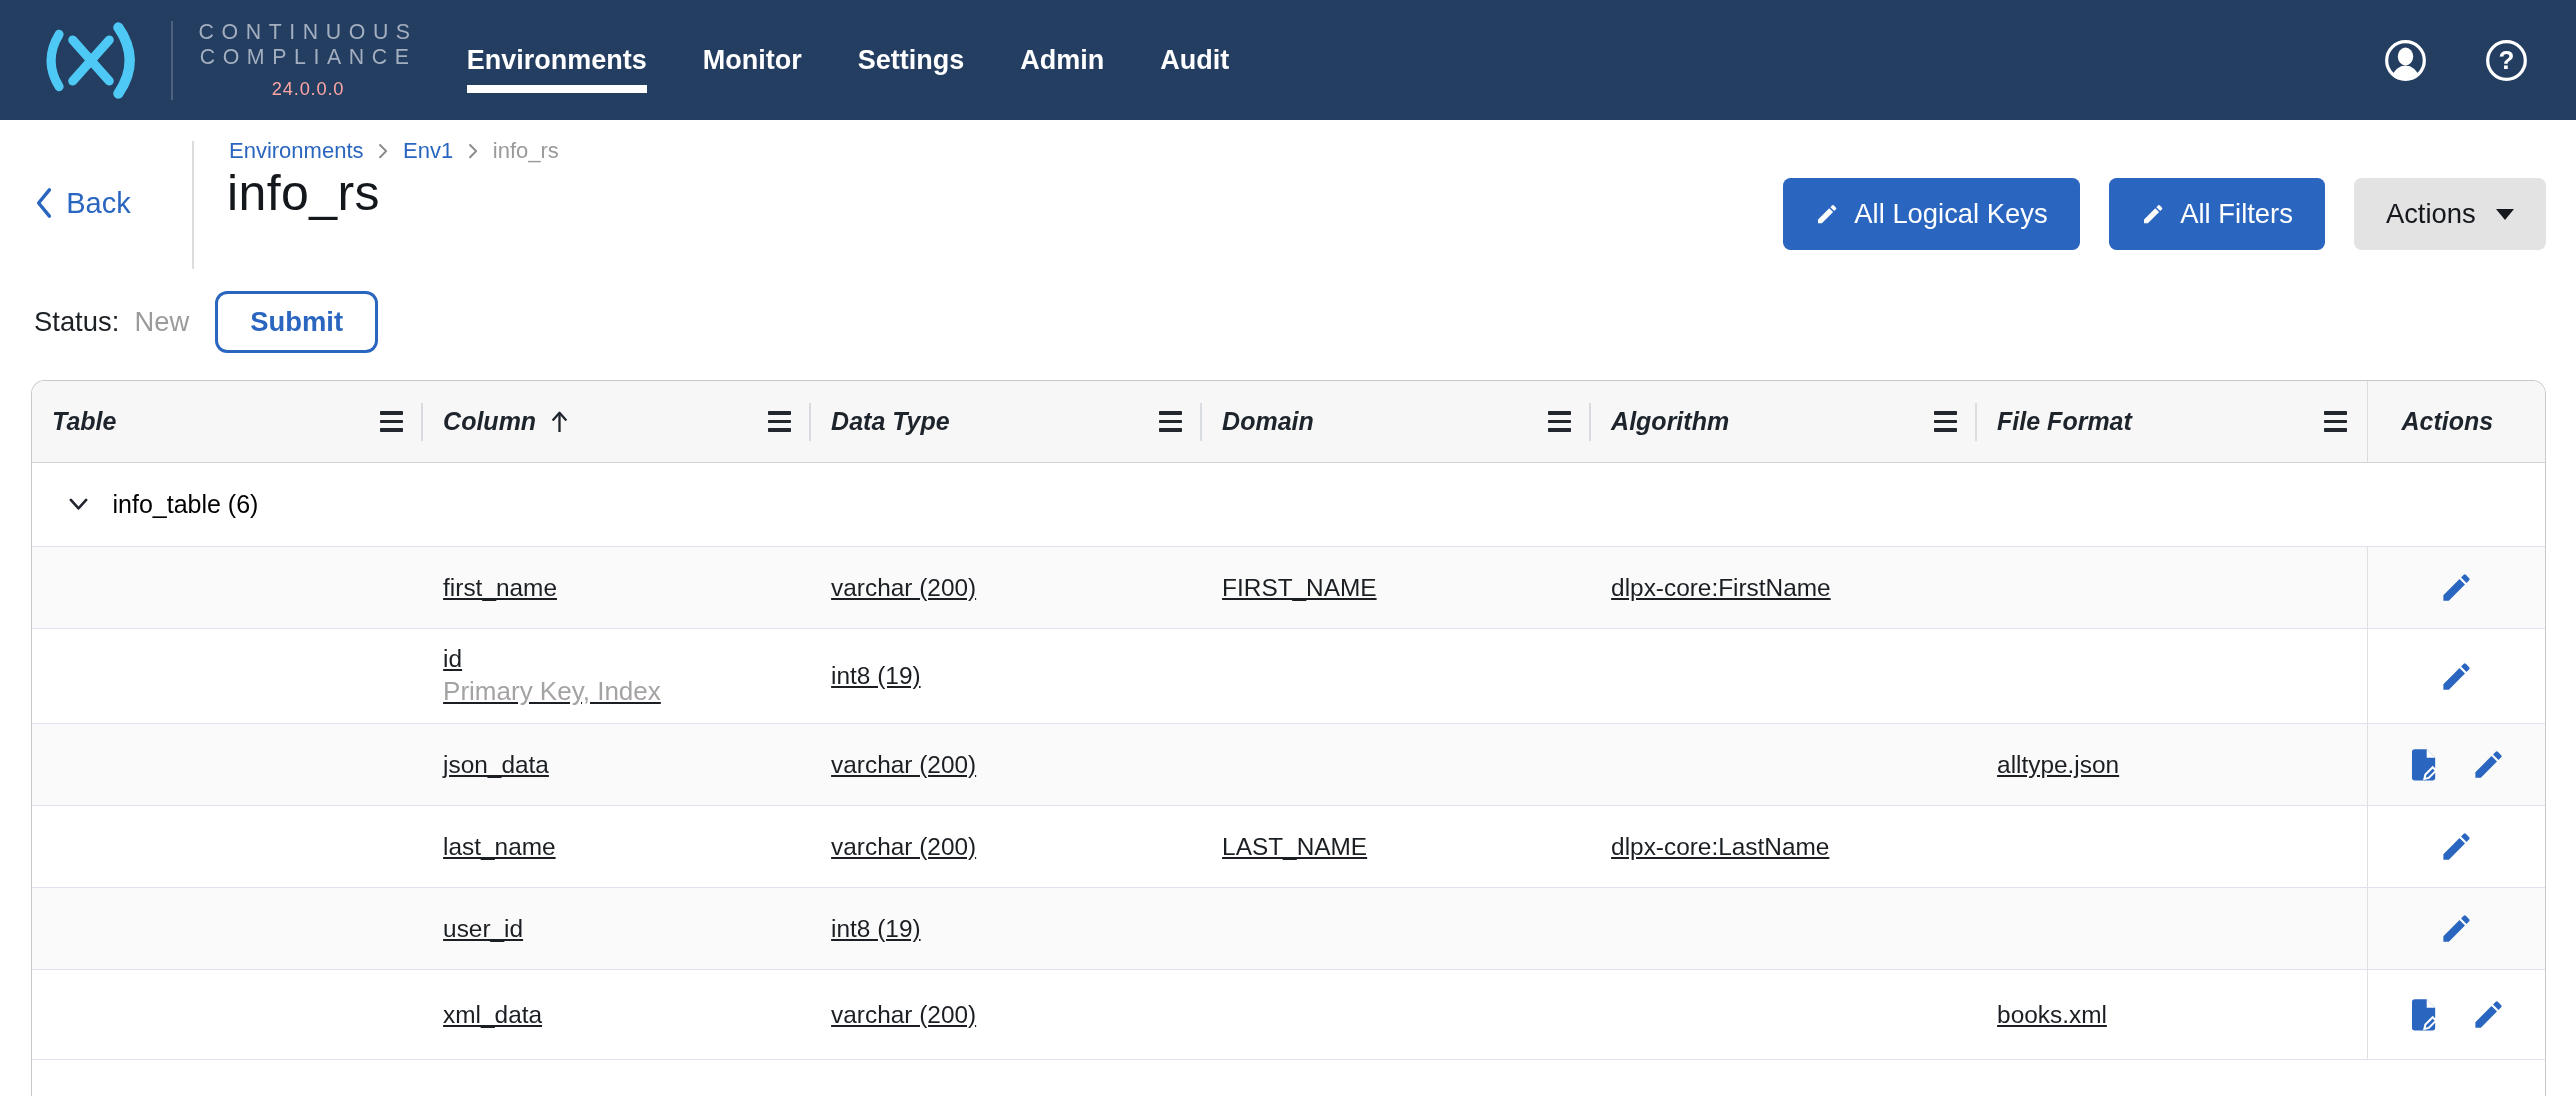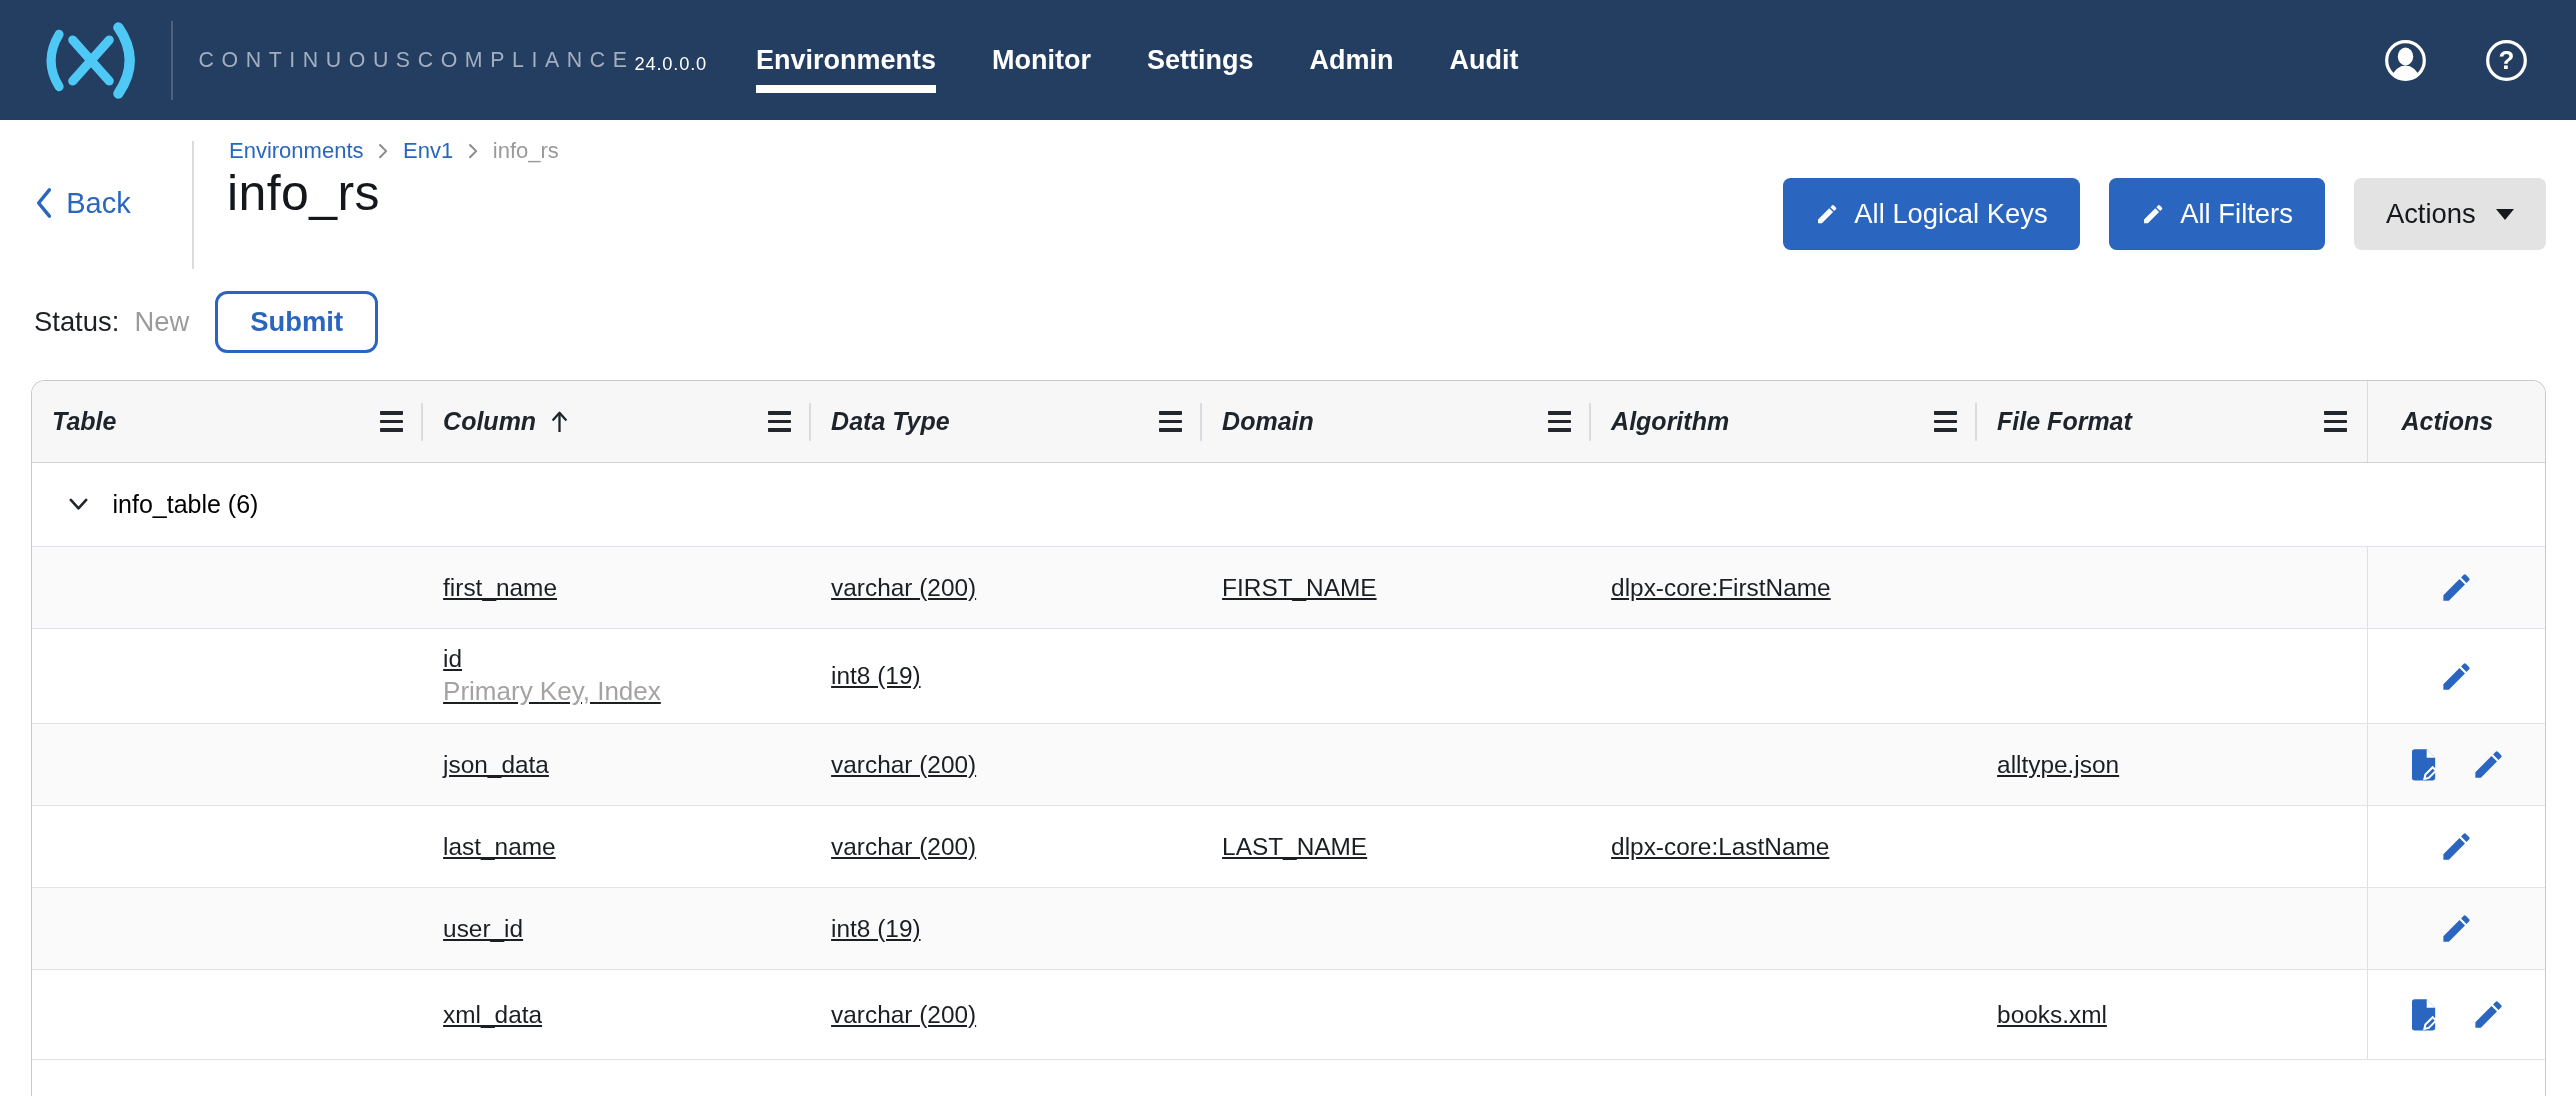--- a/index.html
+++ b/index.html
@@ -3,23 +3,23 @@
 <meta charset="utf-8">
 <style>
   * { margin:0; padding:0; box-sizing:border-box; }
   html,body { width:2576px; height:1111px; overflow:hidden; background:#fff;
     font-family:"Liberation Sans", sans-serif; }
 
   
   .topnav { height:120px; background:#243e61; display:flex; align-items:center; padding:0 34px; }
   .logo-svg { width:114px; height:85px; flex:0 0 auto; }
   .brand-divider { width:1.5px; height:79px; background:#4d central; background:#4e617e; margin:0 26px 0 23px; }
-  .brand-block { display:flex; flex-direction:row; align-items:center; }
+  .brand-block { display:flex; flex-direction:column; align-items:center; }
   .brand-line { color:#a3aebf; font-size:21.3px; font-weight:500; letter-spacing:7.6px; line-height:25px; white-space:nowrap; }
-  .brand-version { color:#ffffff; font-size:18.3px; margin-top:8px; letter-spacing:0.8px; }
+  .brand-version { color:#fca5a5; font-size:18.3px; margin-top:8px; letter-spacing:0.8px; }
   .nav-tabs { display:flex; gap:56px; margin-left:49px; align-items:center; }
   .nav-tab { position:relative; color:#fff; font-size:27px; font-weight:700; cursor:pointer; white-space:nowrap; }
   .nav-tab.active::after { content:""; position:absolute; left:0; right:0; bottom:-17px; height:7.6px; background:#fff; }
   .nav-spacer { flex:1; }
   .nav-icons { display:flex; gap:58px; align-items:center; margin-right:13.7px; }
   .nav-icon { width:43px; height:43px; cursor:pointer; }
 
   
   .page-header { position:relative; height:164px; }
   .back-btn { position:absolute; left:34px; top:66px; display:flex; align-items:center; gap:12.2px;

